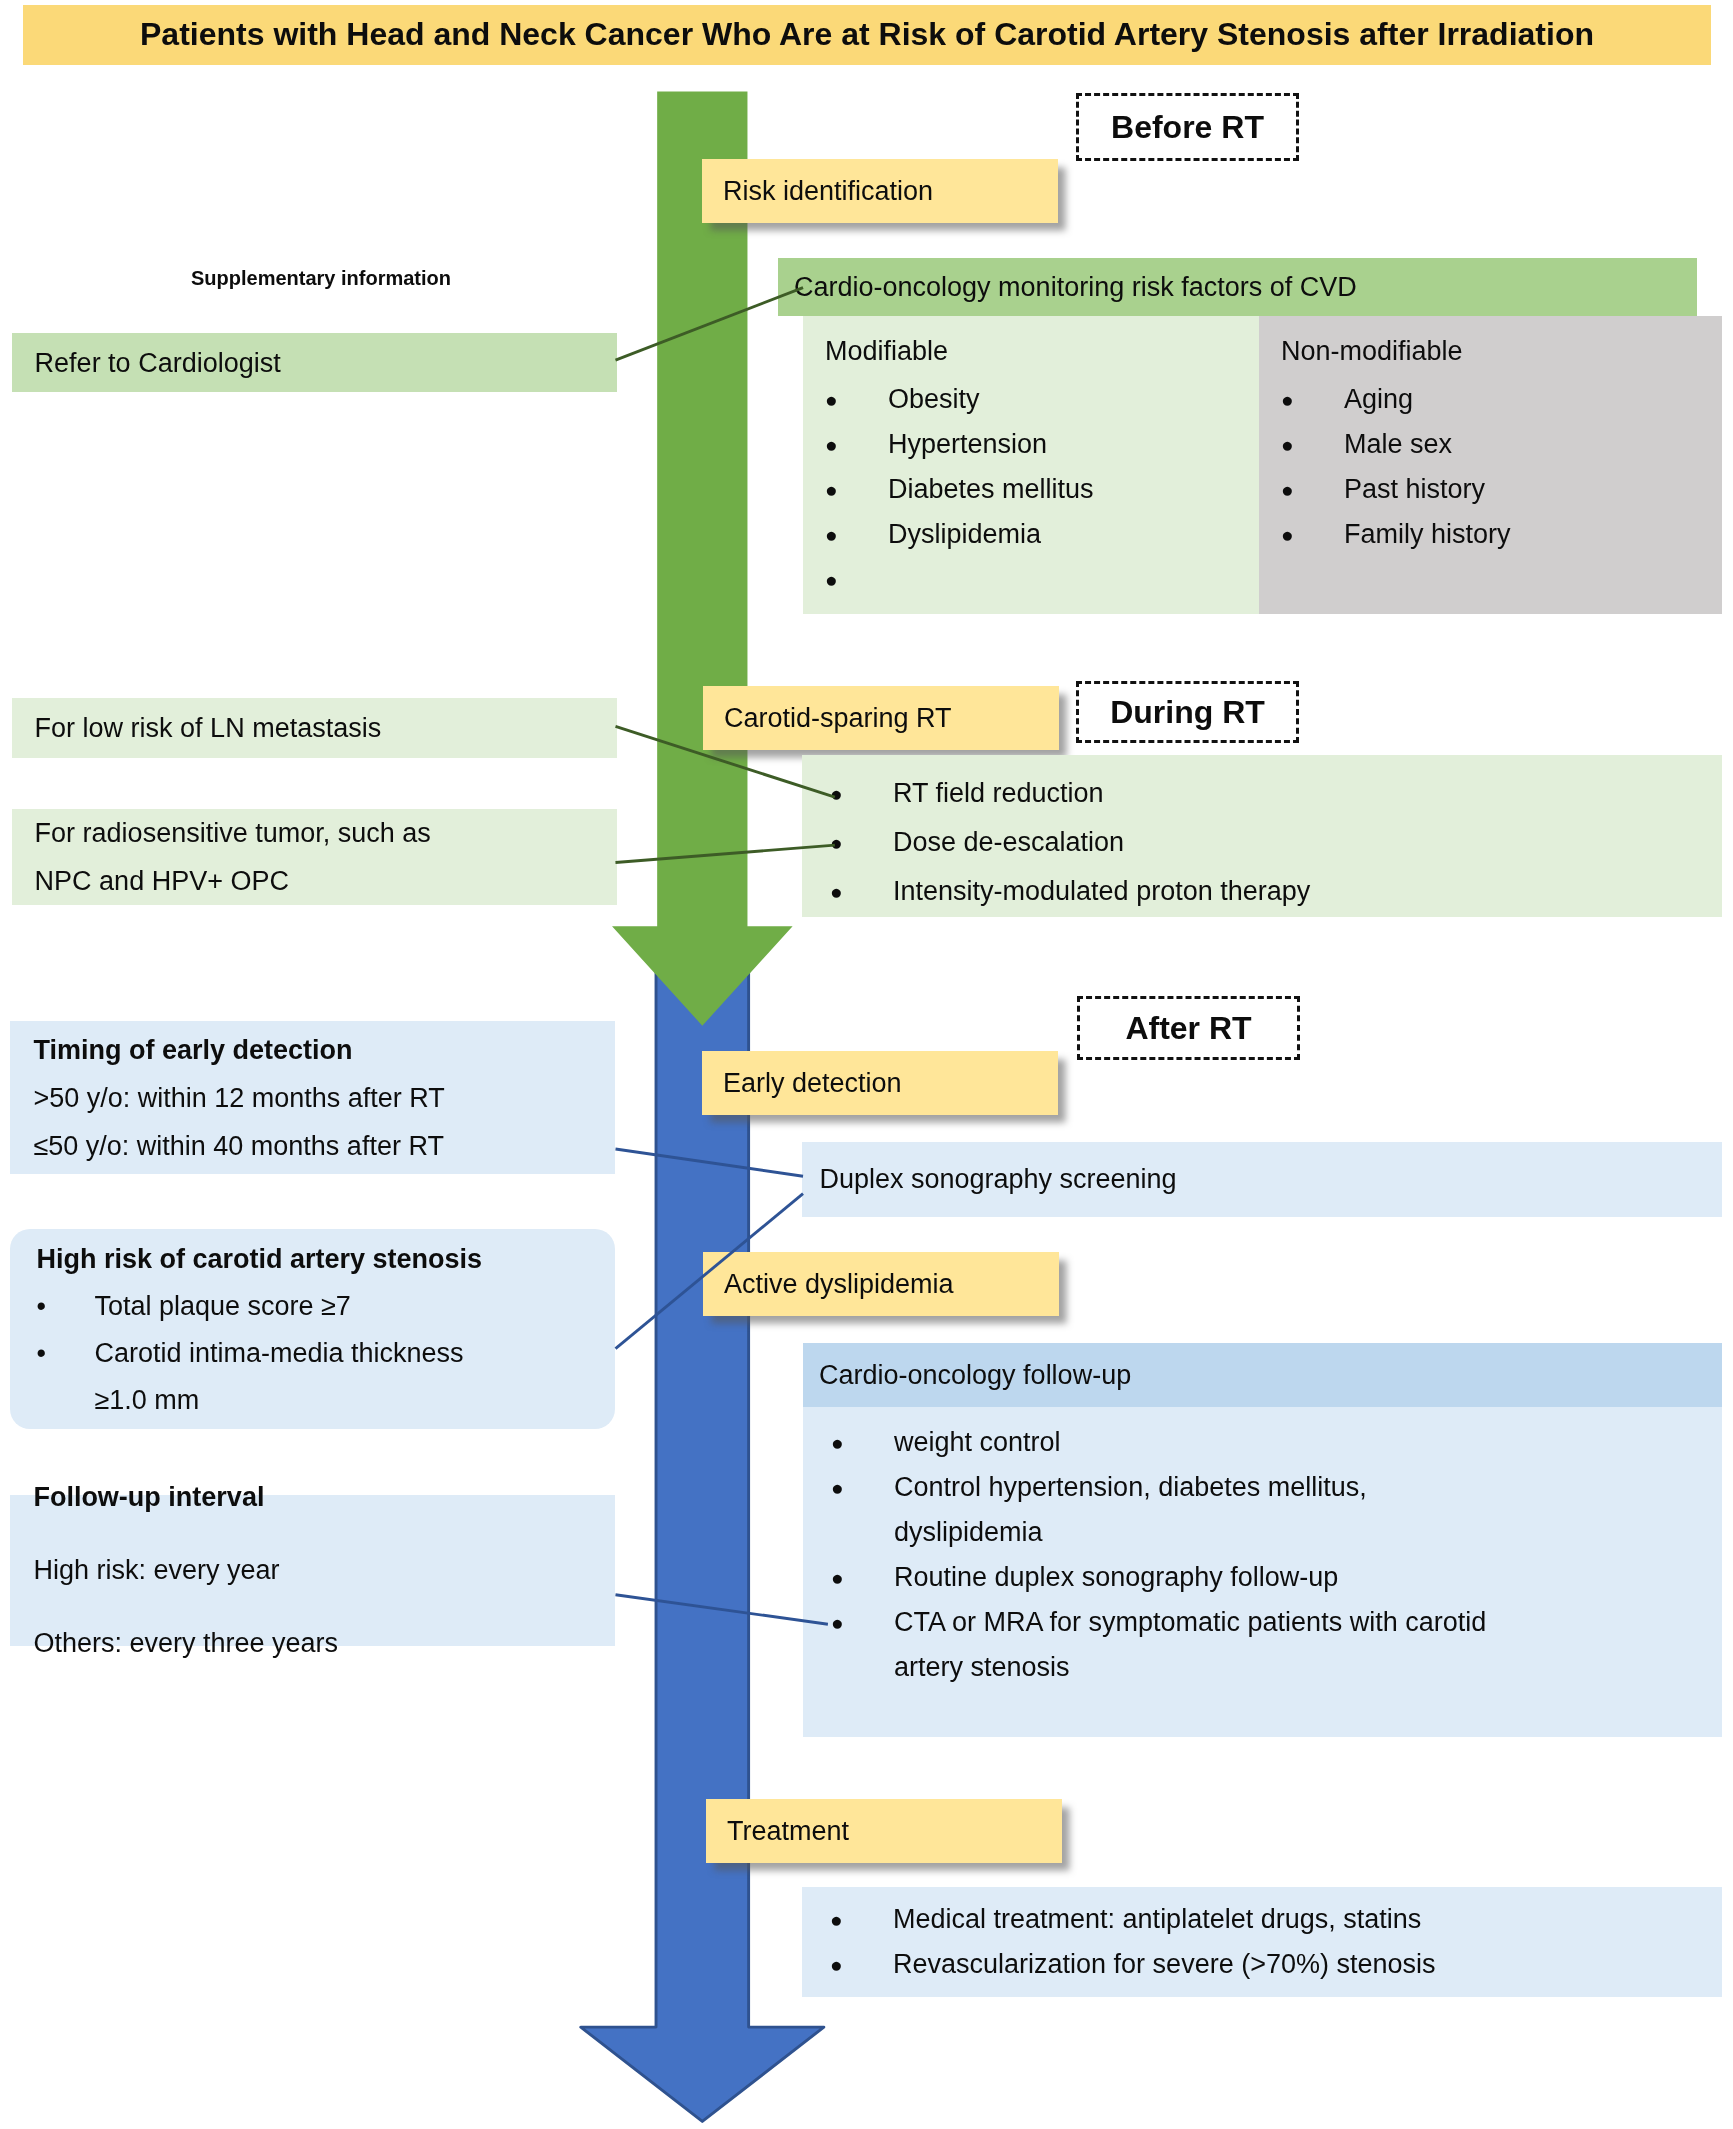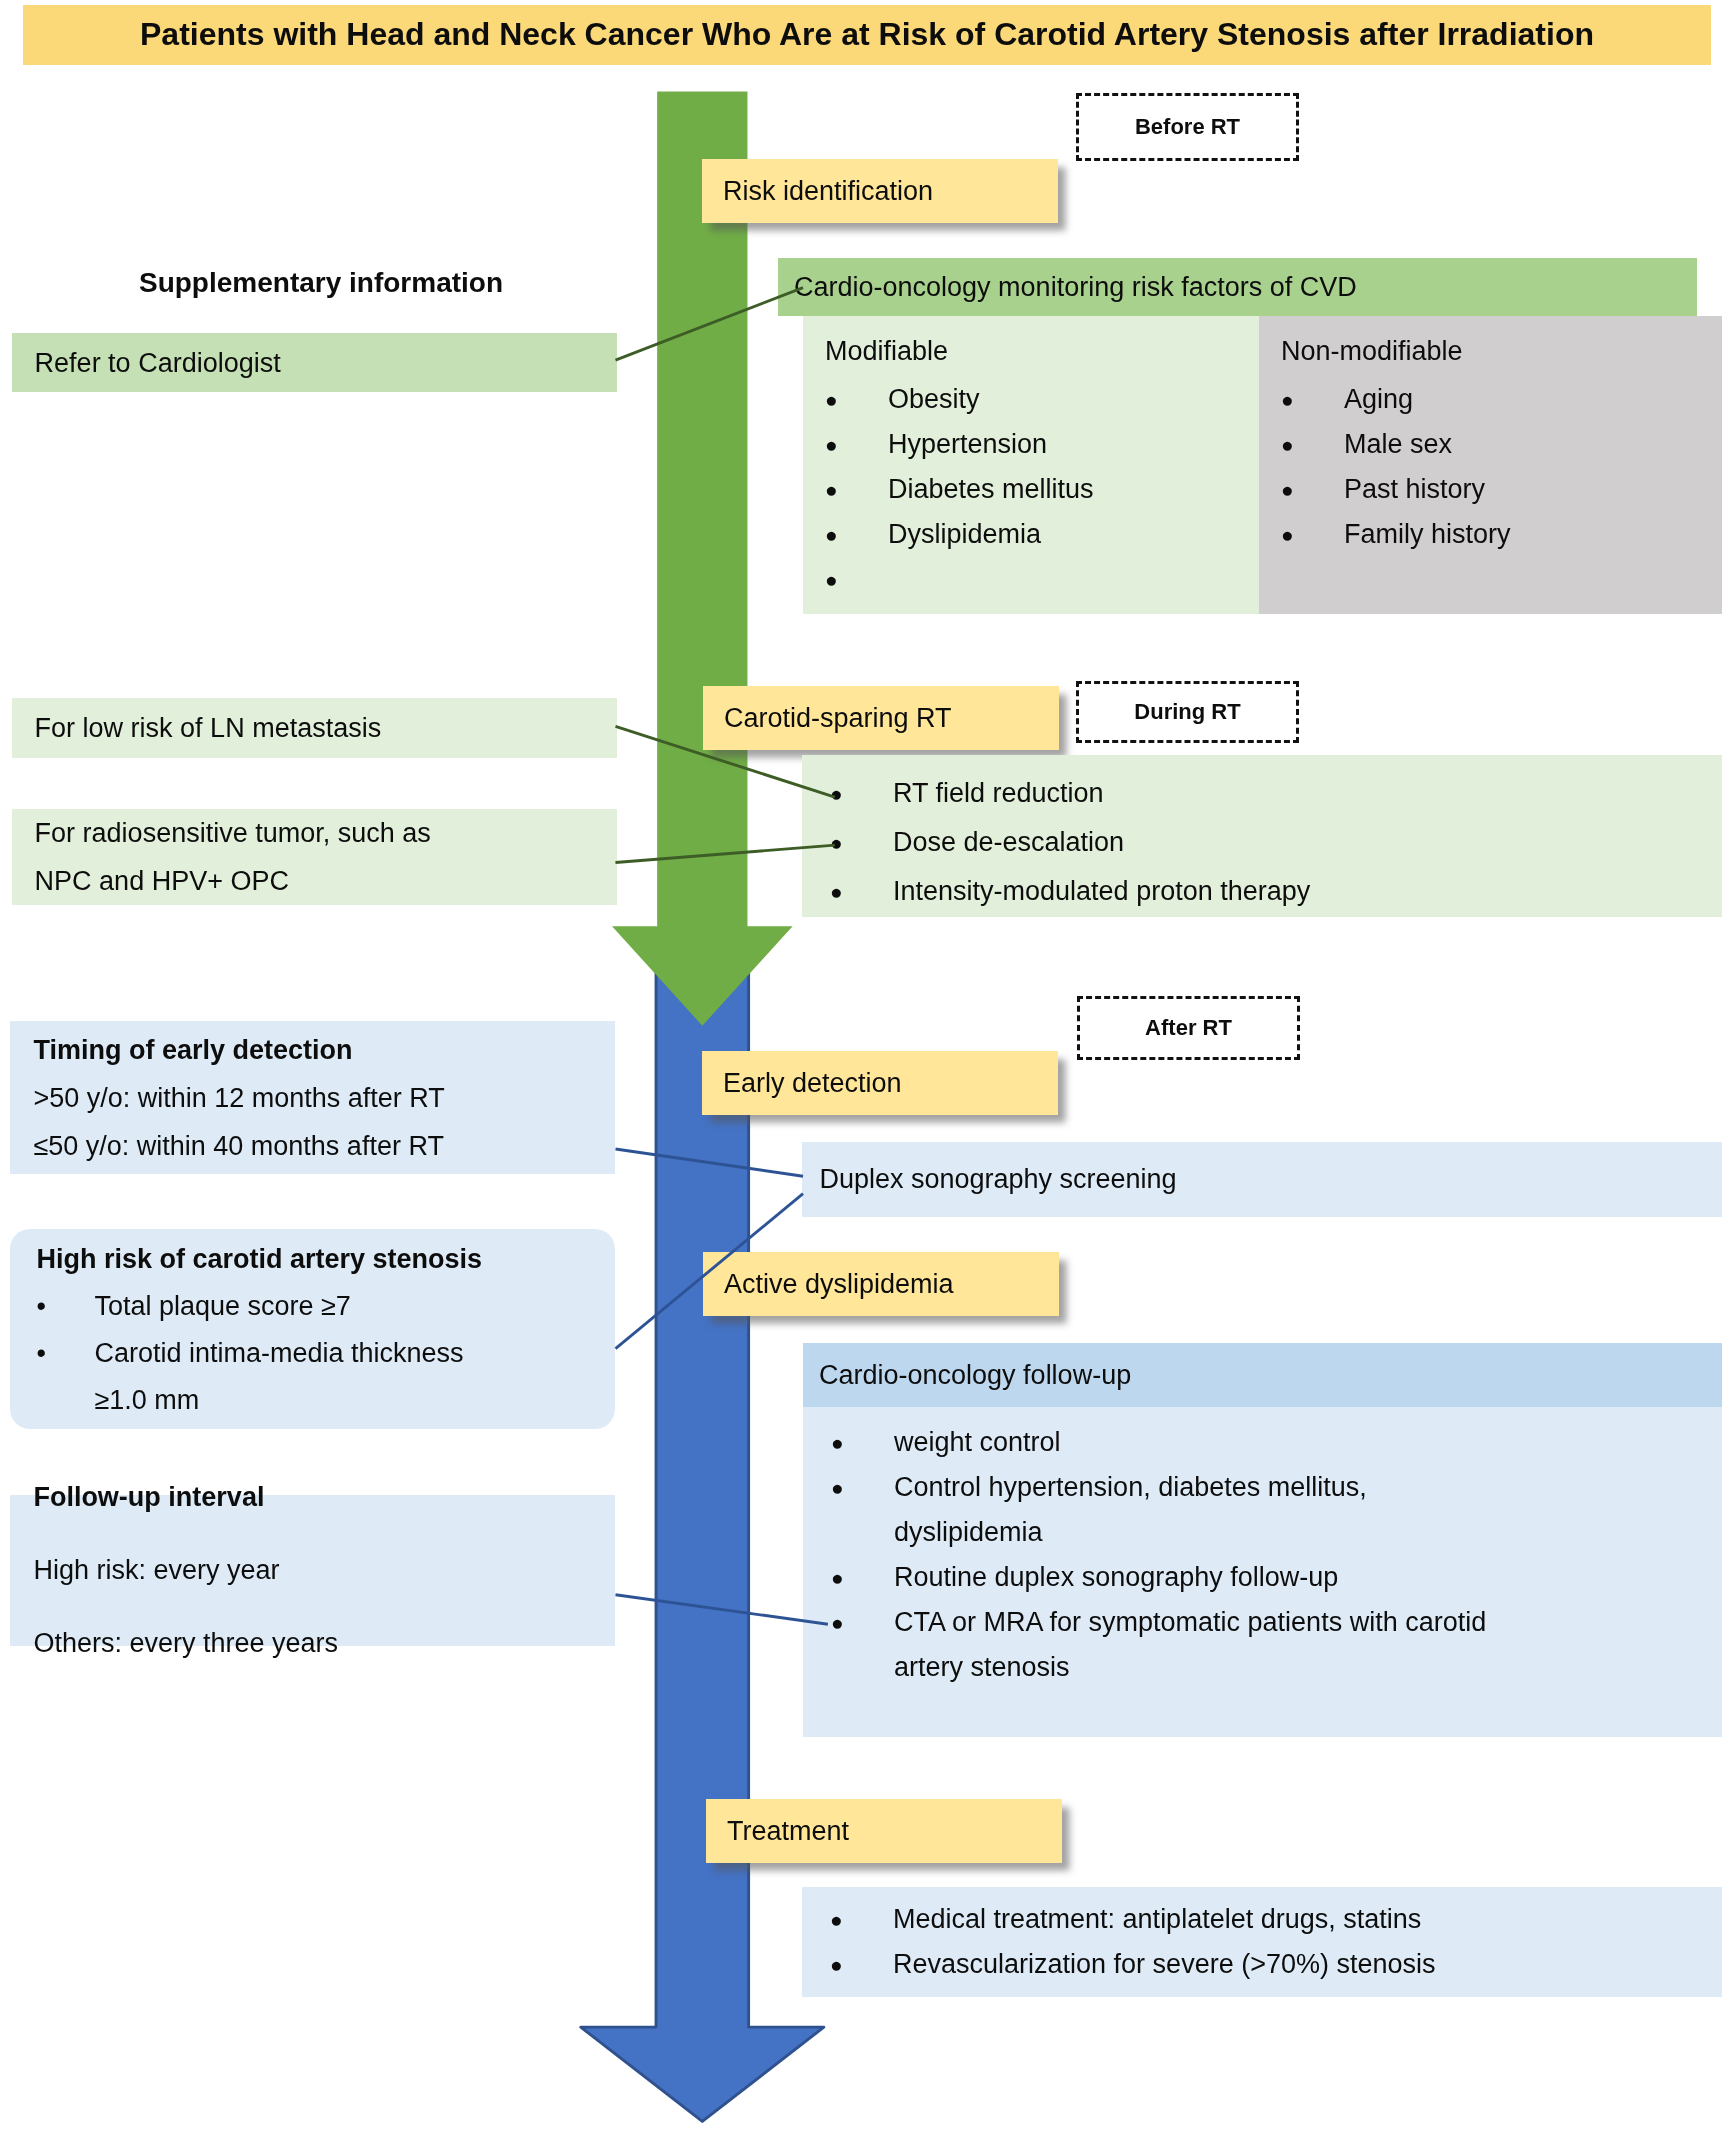--- a/index.html
+++ b/index.html
@@ -17,23 +17,23 @@
   .arrow-layer{z-index:1;}
   .line-layer{z-index:3;}
 
   .title-bar{left:23px;top:4.6px;width:1688px;height:60px;background:var(--title-bar);
     display:flex;align-items:center;justify-content:center;font-size:32px;font-weight:bold;z-index:2;}
 
   .stage{width:356px;height:64px;background:var(--stage-box);display:flex;align-items:center;
     padding-left:21px;font-size:27px;z-index:2;box-shadow:7.5px 7.5px 7px rgba(85,85,85,.55);}
 
   .phase{width:223px;background:#fff;border:3.5px dashed #111;display:flex;align-items:center;
-    justify-content:center;font-size:22px;font-weight:bold;z-index:2;}
-
-  .sup-heading{left:23px;top:267px;width:596px;text-align:center;font-size:28px;font-weight:bold;z-index:2;}
+    justify-content:center;font-size:32px;font-weight:bold;z-index:2;}
+
+  .sup-heading{left:23px;top:267px;width:596px;text-align:center;font-size:20px;font-weight:bold;z-index:2;}
 
   .note{left:11.6px;width:605px;display:flex;flex-direction:column;justify-content:center;
     padding-left:23px;font-size:27px;z-index:2;}
   .note .bold{font-weight:bold;}
   .note-green{background:var(--green-light);}
   .note-green-mid{background:var(--green-mid);}
   .note-blue{background:var(--blue-light);}
   .note .ln{display:block;line-height:48px;}
   .mini-row{display:flex;line-height:47px;}
   .mini-bullet{width:58px;flex:none;}

